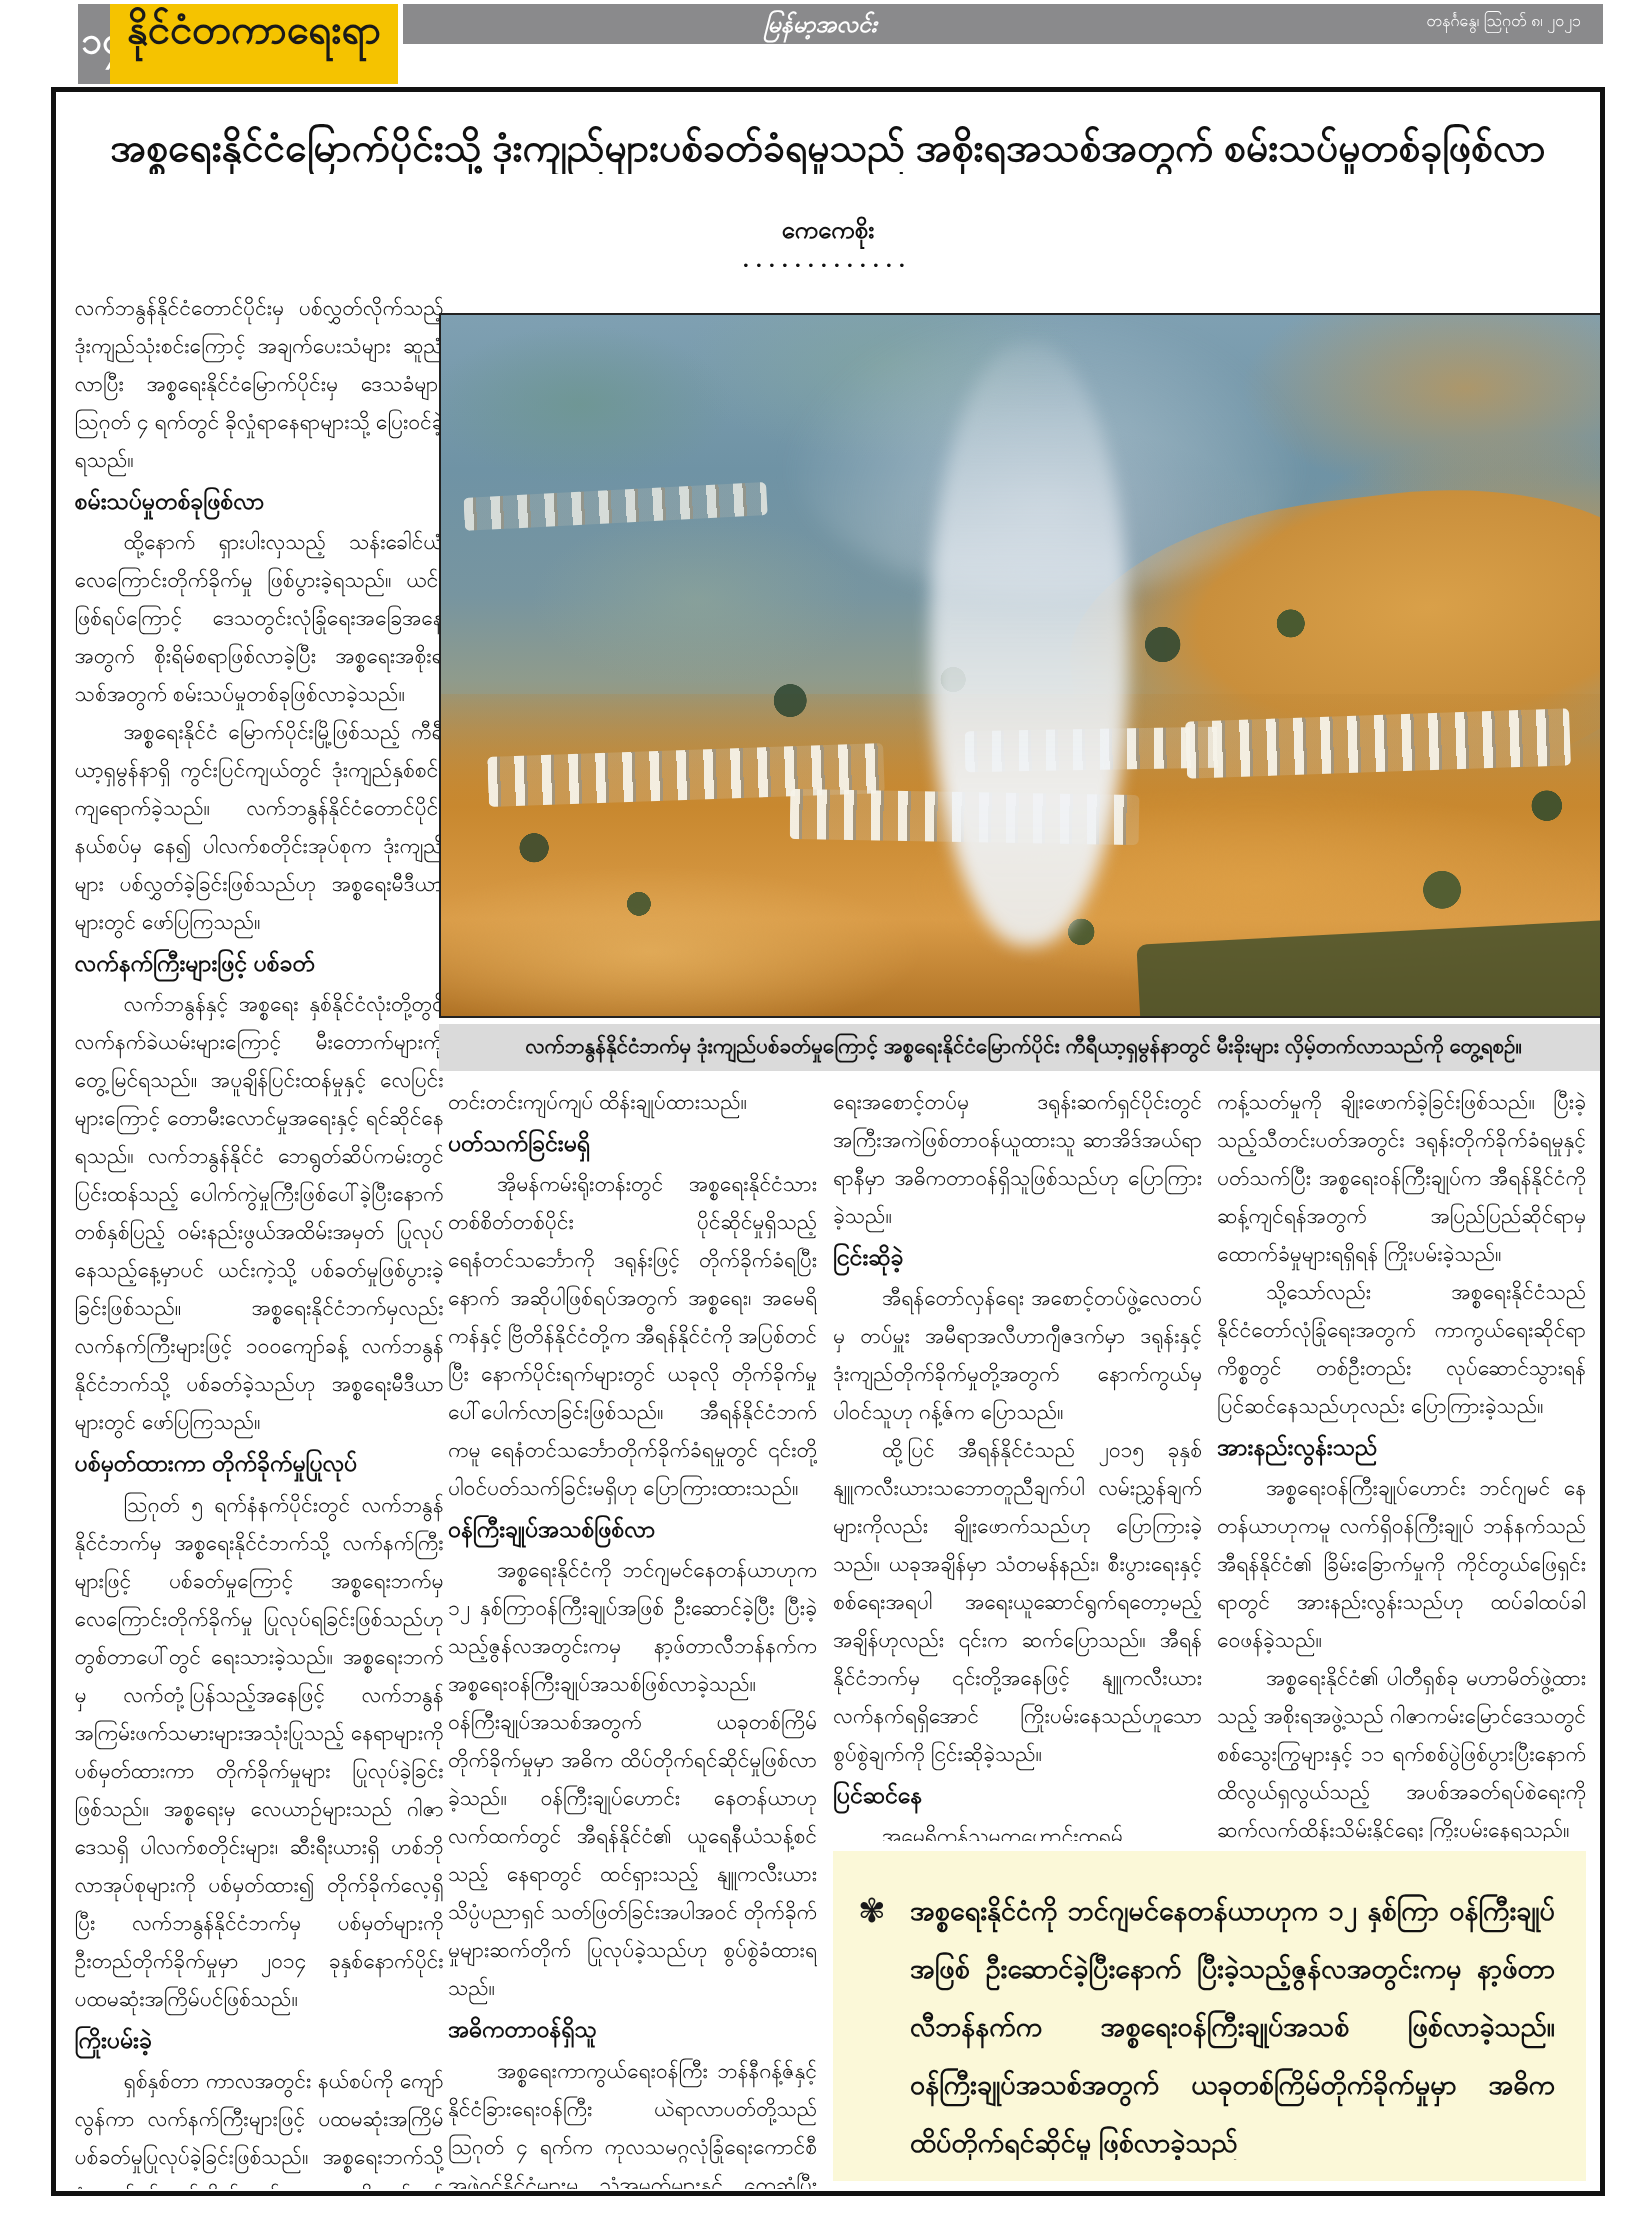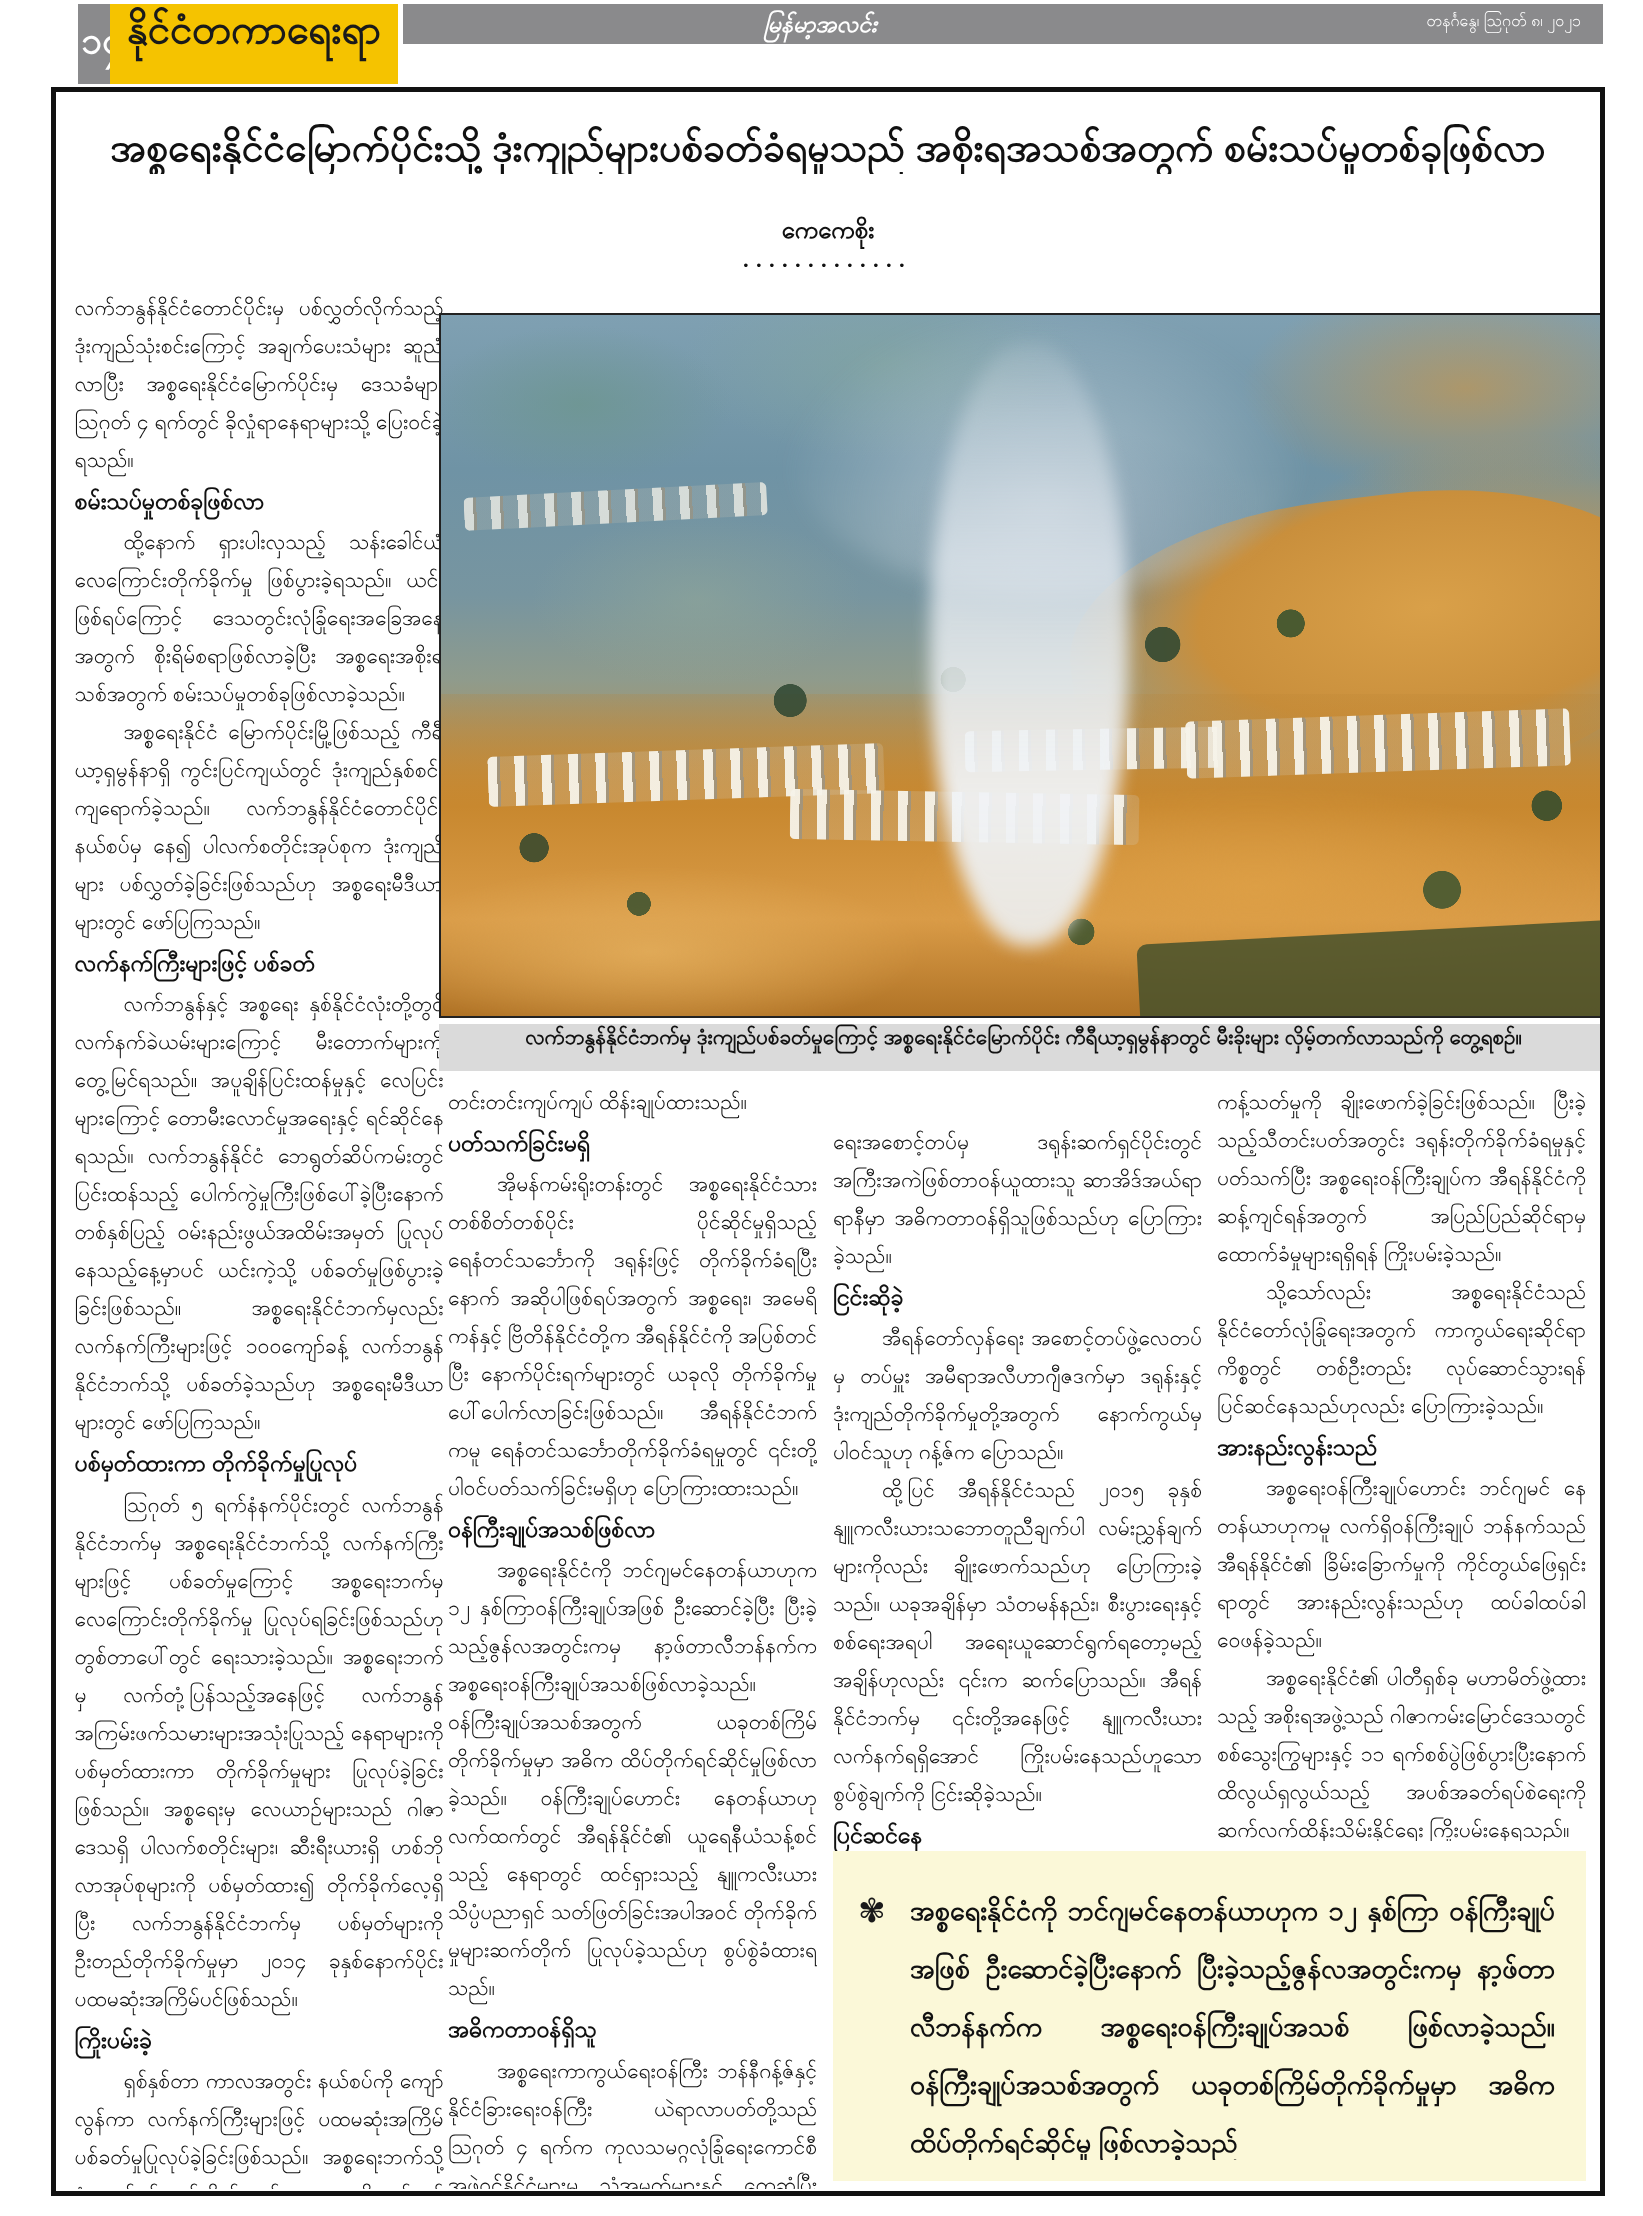--- a/index.html
+++ b/index.html
@@ -29,21 +29,21 @@
 
   
   .col{position:absolute;width:369px;font-size:21px;line-height:38px;
        text-align:justify;overflow:hidden;}
   .col .blk{margin:0;}
   .col .para{text-indent:49px;}
   .col .cont{text-indent:0;}
   .col .subhead{font-weight:bold;font-size:23px;text-indent:0;margin:3.1px 0;}
   .col1{left:18.6px;top:197px;height:1900px;}
   .col2{left:392px;top:991px;height:1106px;}
-  .col3{left:777px;top:991px;height:758px;margin-top:40px;}
+  .col3{left:777px;top:991px;height:758px;}
   .col4{left:1161px;top:991px;height:758px;}
 
   
   .photo{position:absolute;left:383px;top:221px;width:1164px;height:701px;
        border:2.1px solid #222;overflow:hidden;
        background:linear-gradient(180deg,#7fa0b2 0%,#6f93a5 22%,#7795a0 40%,#8f9b8c 52%,#c08f46 68%,#cf9140 84%,#b97f2e 100%);}
   .ph-top{position:absolute;left:0;top:0;width:100%;height:58%;
        background:
         radial-gradient(ellipse 217px 113px at 12% 22%,rgba(110,150,145,.85),transparent 70%),
         radial-gradient(ellipse 289px 134px at 38% 12%,rgba(130,165,160,.7),transparent 70%),
@@ -83,21 +83,21 @@
        background:linear-gradient(180deg,rgba(225,232,238,.15),rgba(228,234,240,.75) 35%,rgba(240,243,246,.95) 75%,rgba(235,238,240,.9) 100%);
        filter:blur(8.3px);}
   .ph-smoke2{position:absolute;left:30%;top:0;width:44%;height:40%;border-radius:50%;
        background:radial-gradient(ellipse at 50% 70%,rgba(225,232,238,.55),transparent 75%);
        filter:blur(11.3px);}
   .ph-darkfield{position:absolute;right:-2%;bottom:-4%;width:42%;height:16%;
        background:#46512c;opacity:.85;transform:rotate(-3deg);border-radius:10.3px;}
 
   
   .caption{position:absolute;left:383px;top:932px;width:1169px;height:47px;background:#dadada;
-       display:flex;justify-content:center;font-size:20.6px;font-weight:bold;
+       display:flex;align-items:center;justify-content:center;font-size:20.6px;font-weight:bold;
        overflow:hidden;white-space:nowrap;}
 
   
   .pull-quote{position:absolute;left:777px;top:1759px;width:753px;height:330px;
        background:#fbf8d8;overflow:hidden;}
   .pq-bullet{position:absolute;left:25px;top:40px;font-size:33px;font-weight:bold;color:#1a1a1a;}
   .pq-text{position:absolute;left:77px;right:31px;top:31px;bottom:20.6px;
        font-size:27px;font-weight:bold;line-height:58px;text-align:justify;overflow:hidden;}
 </style>
 </head>

